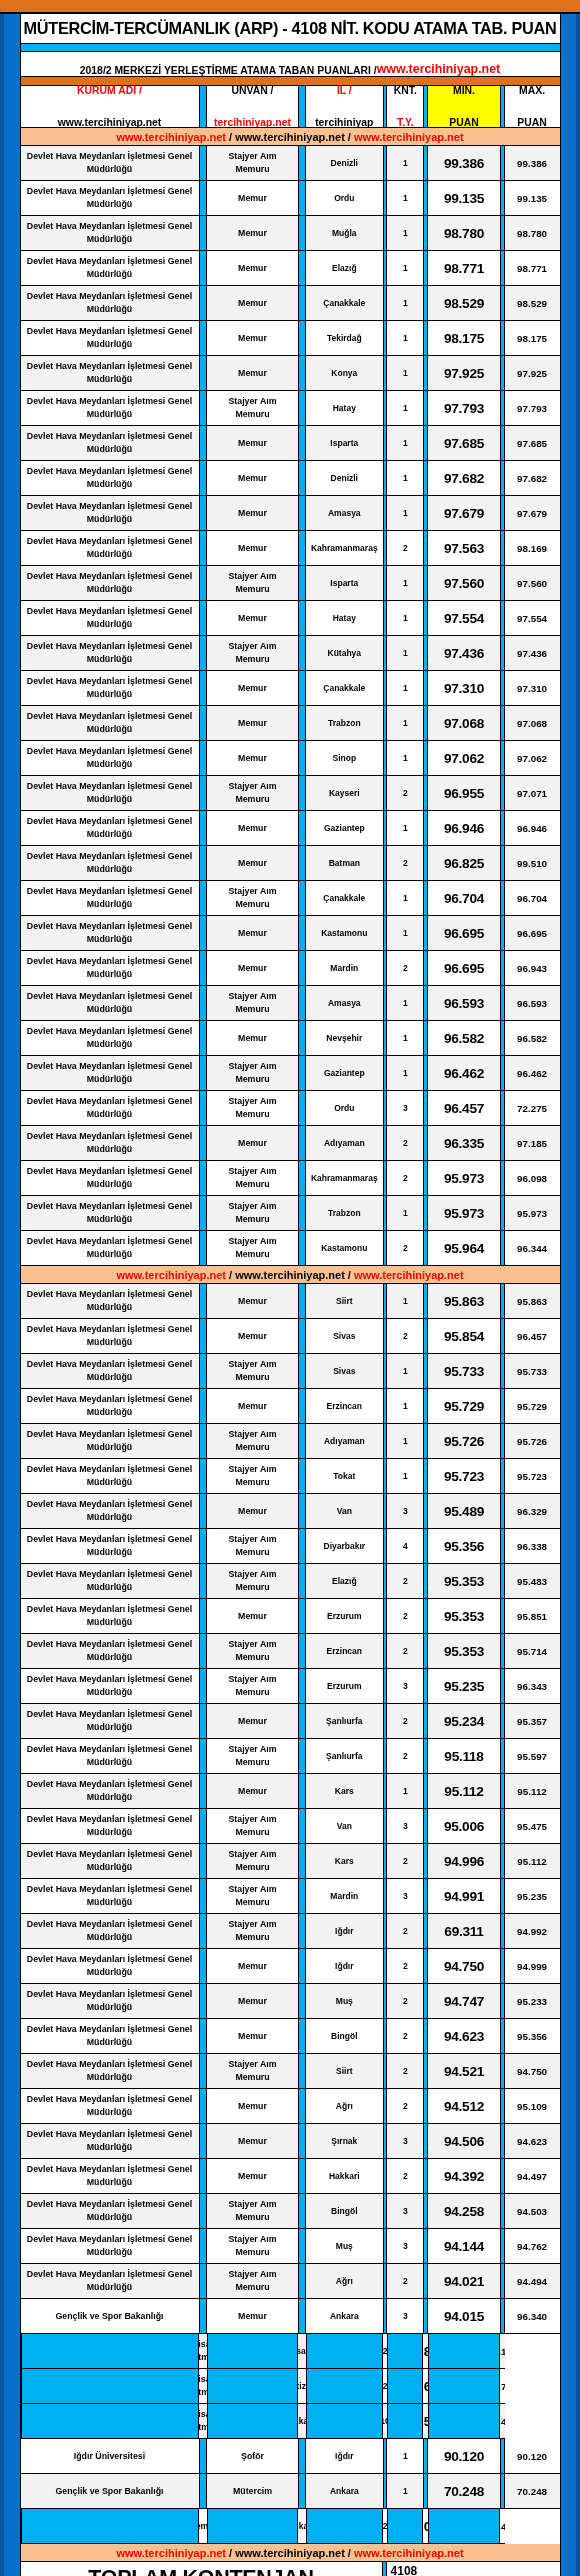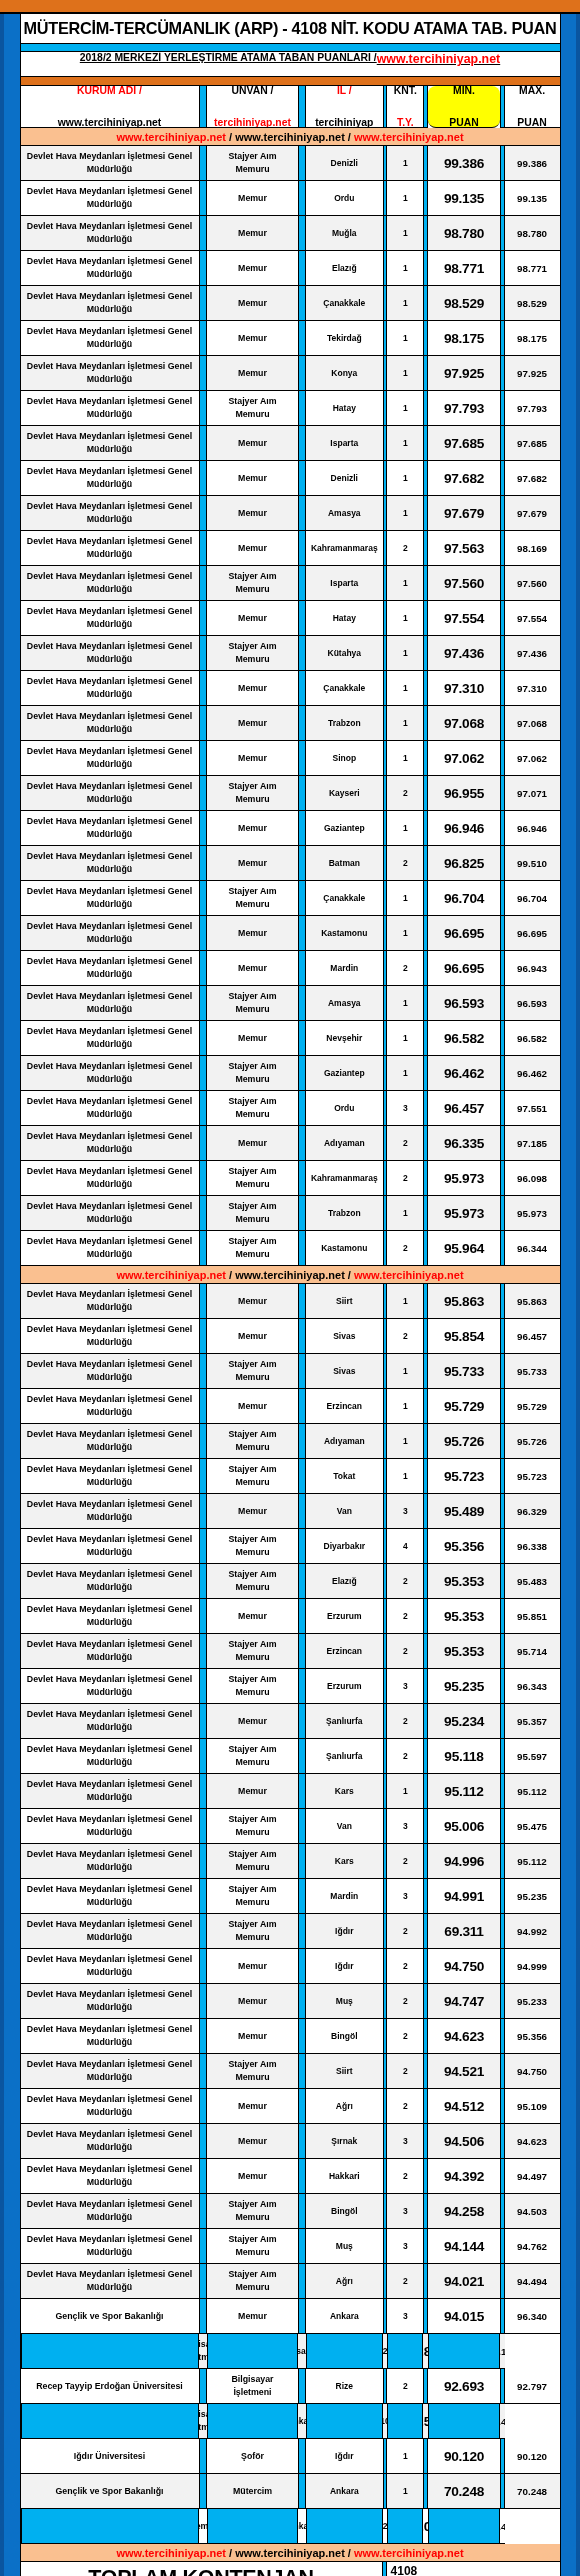--- a/index.html
+++ b/index.html
@@ -6,31 +6,31 @@
   .page{width:580px;font-family:"Liberation Sans","DejaVu Sans",sans-serif;font-weight:bold;color:#000;}
   .bar-top{height:11.7px;background:#DE711B;}
   .bar-bottom{height:11px;background:#DE711B;border-top:2px solid #000;}
   .mid{display:flex;border-top:2px solid #000;}
   .side{width:19.5px;flex:0 0 19.5px;}
   .side.left{background:linear-gradient(90deg,#0A55A0 0 3.9px,#0B70C7 3.9px 100%);}
   .side.right{background:linear-gradient(270deg,#0A55A0 0 3.9px,#0B70C7 3.9px 100%);}
   .content{width:541px;flex:0 0 541px;border-left:1.3px solid #000;border-right:1.3px solid #000;box-sizing:border-box;background:#fff;}
   .title-row{height:29px;display:flex;align-items:center;justify-content:center;border-bottom:1.3px solid #000;font-size:16.3px;letter-spacing:-0.3px;text-align:center;}
   .cyan-strip{height:7.8px;background:#00B0F0;border-bottom:1.3px solid #000;}
-  .subtitle-row{height:23.4px;display:flex;align-items:flex-start;justify-content:center;border-bottom:1.3px solid #000;font-size:10.4px;text-decoration:underline;}
+  .subtitle-row{height:23.4px;display:flex;align-items:flex-end;justify-content:center;border-bottom:1.3px solid #000;font-size:10.4px;}
   .subtitle-row .red{font-size:12.4px;}
   .thin-orange{height:8.5px;background:#DE711B;border-bottom:1.3px solid #000;}
   .red{color:#FF0000;}
   .blk{color:#000;}
   .trow{display:grid;grid-template-columns:178px 8.5px 91px 7.8px 77px 4.6px 36px 4.6px 72px 4.6px 55px;height:35px;box-sizing:border-box;}
   .header-row{height:42px;}
   .cell{display:flex;flex-direction:column;align-items:center;justify-content:center;text-align:center;border-bottom:1.3px solid #000;box-sizing:border-box;overflow:hidden;}
   .sep{background:#00B0F0;border-left:1.3px solid #000;border-right:1.3px solid #000;}
   .hcell{font-size:10.4px;line-height:1.55;gap:16px;}
-  .hcell.min-h{background:#FFFF00;border-radius:8px;}
+  .hcell.min-h{background:#FFFF00;}
   .cell.kurum span{font-size:8.8px;line-height:1.5;padding:0 5.2px;}
   .cell.unvan span{font-size:8.8px;line-height:1.55;padding:0 9px;}
   .cell.il span{font-size:8.5px;padding:0 1.3px;}
   .cell.knt span{font-size:8.5px;}
   .cell.min span{font-size:13.7px;letter-spacing:-0.3px;}
   .cell.max span{font-size:9.8px;}
   .trow.alt .cell:not(.sep){background:#F2F2F2;}
   .banner-row{height:18px;display:flex;align-items:center;justify-content:center;background:#FAC090;border-bottom:1.3px solid #000;font-size:11px;box-sizing:border-box;white-space:pre;}
   .footer-row{display:grid;grid-template-columns:361px 5.2px 173px;height:34px;box-sizing:border-box;}
   .fleft{font-size:21.5px;letter-spacing:-0.3px;}
@@ -782,21 +782,21 @@
             <div class="cell sep"></div>
             <div class="cell knt">
               <span>3</span>
             </div>
             <div class="cell sep"></div>
             <div class="cell min">
               <span>96.457</span>
             </div>
             <div class="cell sep"></div>
             <div class="cell max">
-              <span>97.551</span>
+              <span>72.275</span>
             </div>
           </div>
           <div class="trow alt">
             <div class="cell kurum">
               <span>Devlet Hava Meydanları İşletmesi Genel Müdürlüğü</span>
             </div>
             <div class="cell sep"></div>
             <div class="cell unvan">
               <span>Memur</span>
             </div>
@@ -1659,23 +1659,20 @@
             <div class="cell sep"></div>
             <div class="cell min">
               <span>92.806</span>
             </div>
             <div class="cell sep"></div>
             <div class="cell max">
               <span>93.168</span>
             </div>
           </div>
           <div class="trow">
-            <div class="cell kurum">
-              <span>Recep Tayyip Erdoğan Üniversitesi</span>
-            </div>
             <div class="cell sep"></div>
             <div class="cell unvan">
               <span>Bilgisayar İşletmeni</span>
             </div>
             <div class="cell sep"></div>
             <div class="cell il">
               <span>Rize</span>
             </div>
             <div class="cell sep"></div>
             <div class="cell knt">

